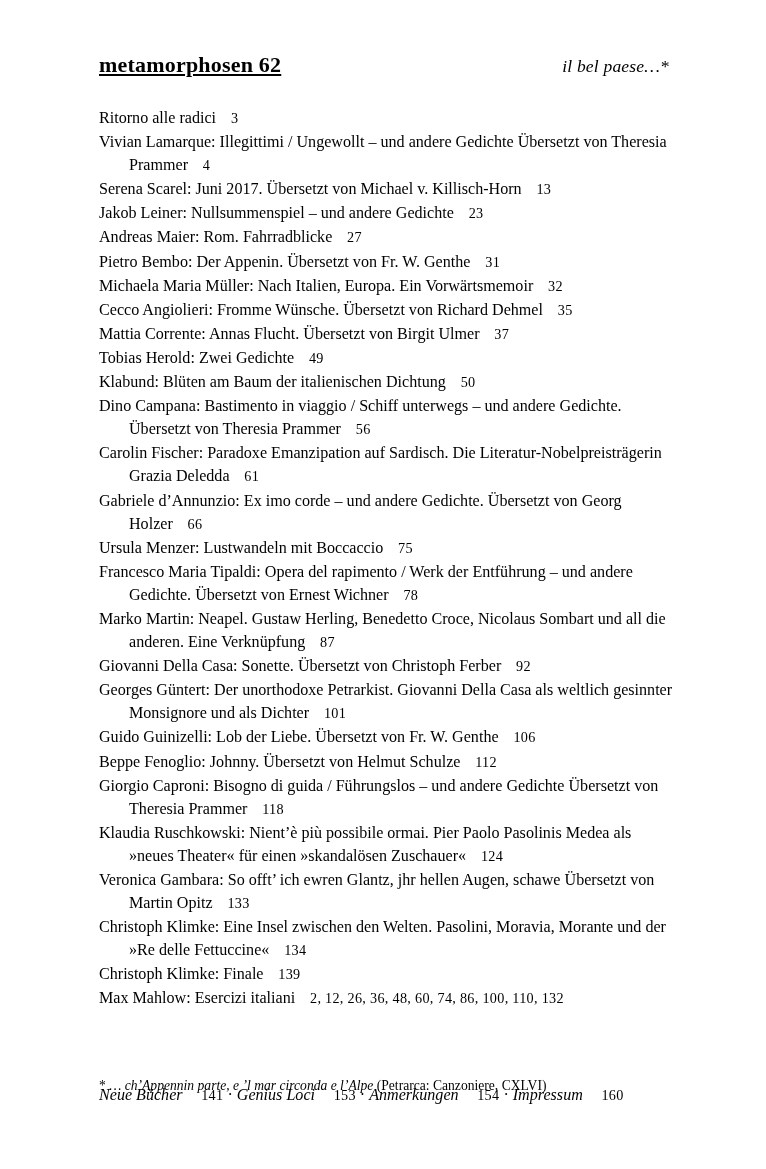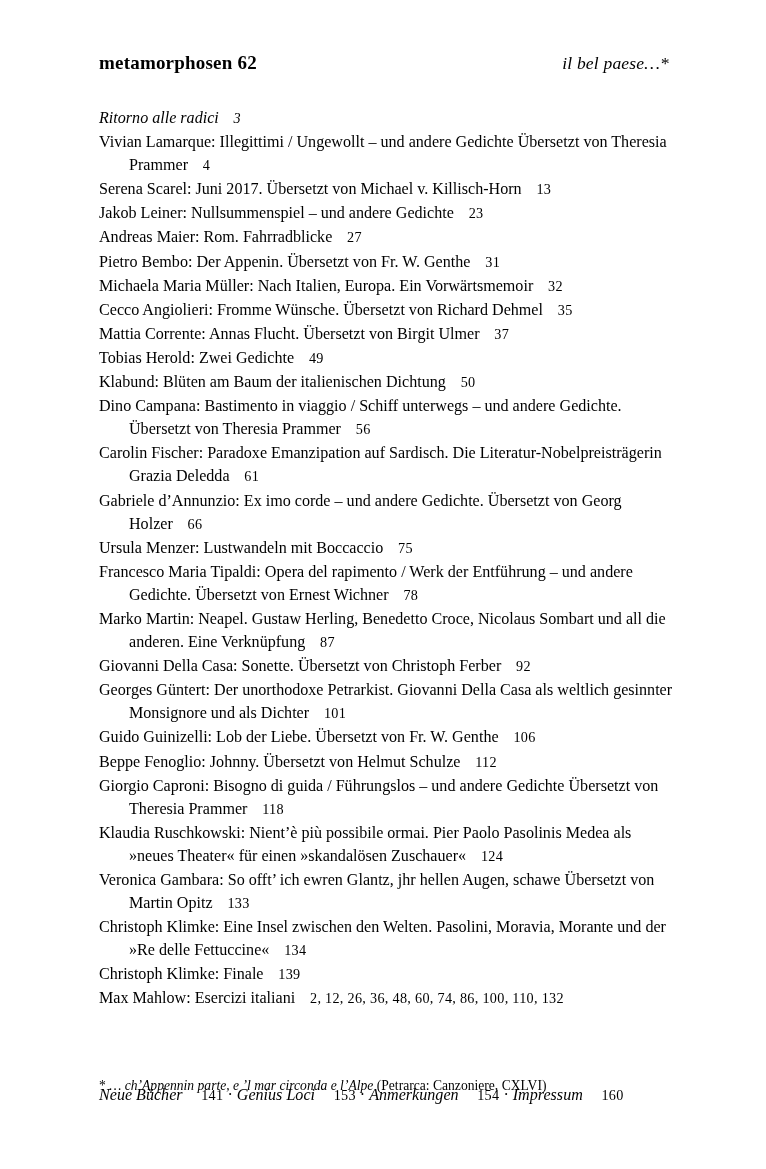--- a/index.html
+++ b/index.html
@@ -28,22 +28,23 @@
     left: 99px;
     top: 52px;
     width: 570px;
     display: flex;
     justify-content: space-between;
     align-items: baseline;
   }
   .header-left {
     font-family: "Liberation Serif", serif;
     font-weight: bold;
-    font-size: 19px;
+    font-size: 22px;
     letter-spacing: 0.2px;
+    text-decoration: underline;
   }
   .header-right {
     font-family: "Liberation Serif", serif;
     font-style: italic;
     font-weight: normal;
     font-size: 17.5px;
     letter-spacing: 0.2px;
   }
   .toc {
     position: absolute;
@@ -53,21 +54,20 @@
   }
   .entry {
     font-size: 16.1px;
     line-height: 23.1px;
     margin-bottom: 0px;
     text-indent: 0;
     padding-left: 30px;
     text-indent: -30px;
   }
   .entry.italic-title {
-    font-style: italic;
   }
   .pg {
     font-size: 14.2px;
     letter-spacing: 0.3px;
   }
   .pg::before {
     content: "\2007\2007";
   }
   .gap-before {
   }

